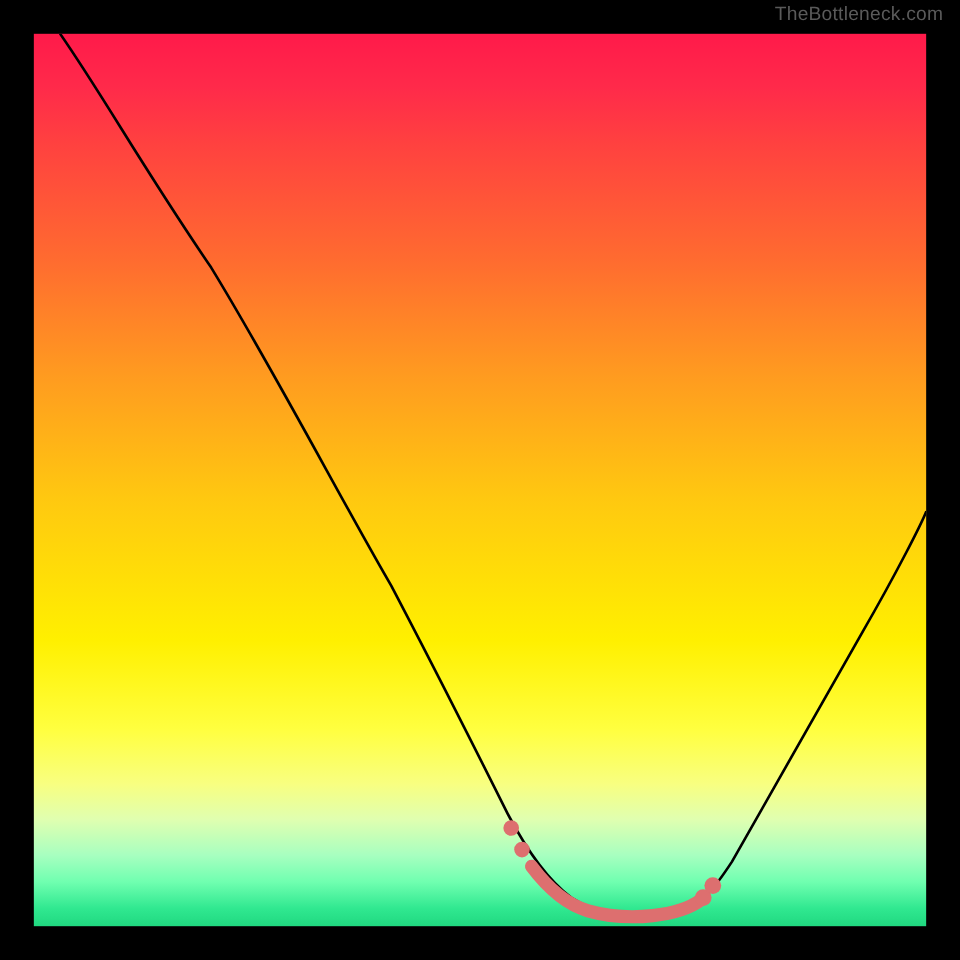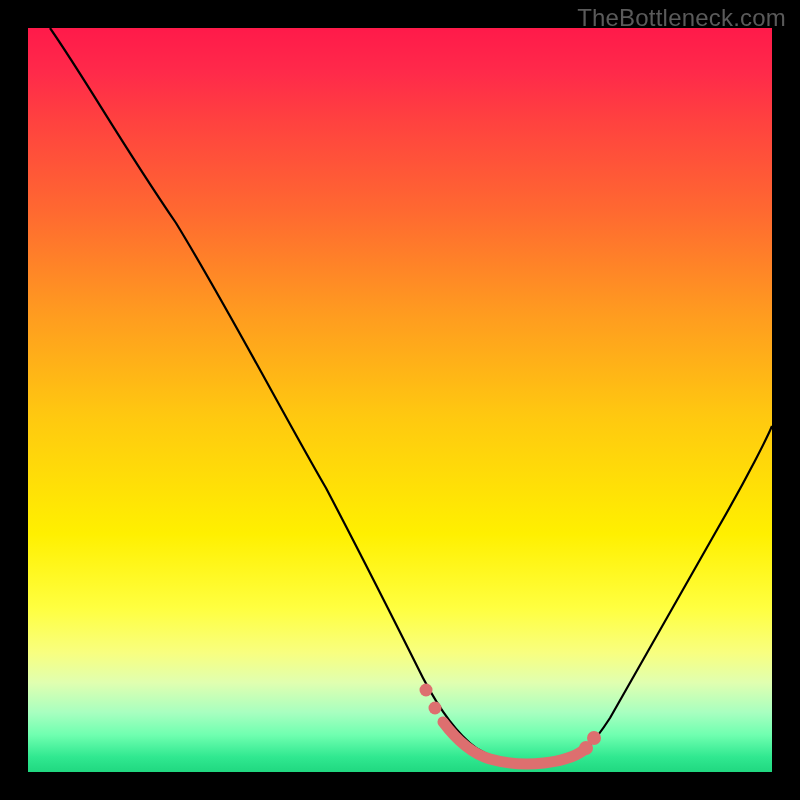--- a/index.html
+++ b/index.html
@@ -51,21 +51,21 @@
     position: absolute;
     inset: 0;
     width: 100%;
     height: 100%;
   }
   .watermark {
     position: absolute;
     top: 4px;
     right: 14px;
     color: #5a5a5a;
-    font-size: 24px;
+    font-size: 16px;
     font-weight: 500;
     letter-spacing: 0.2px;
   }
 </style>
 </head>
 <body>
 
 <div class="frame">
 
   <div class="plot-area">

